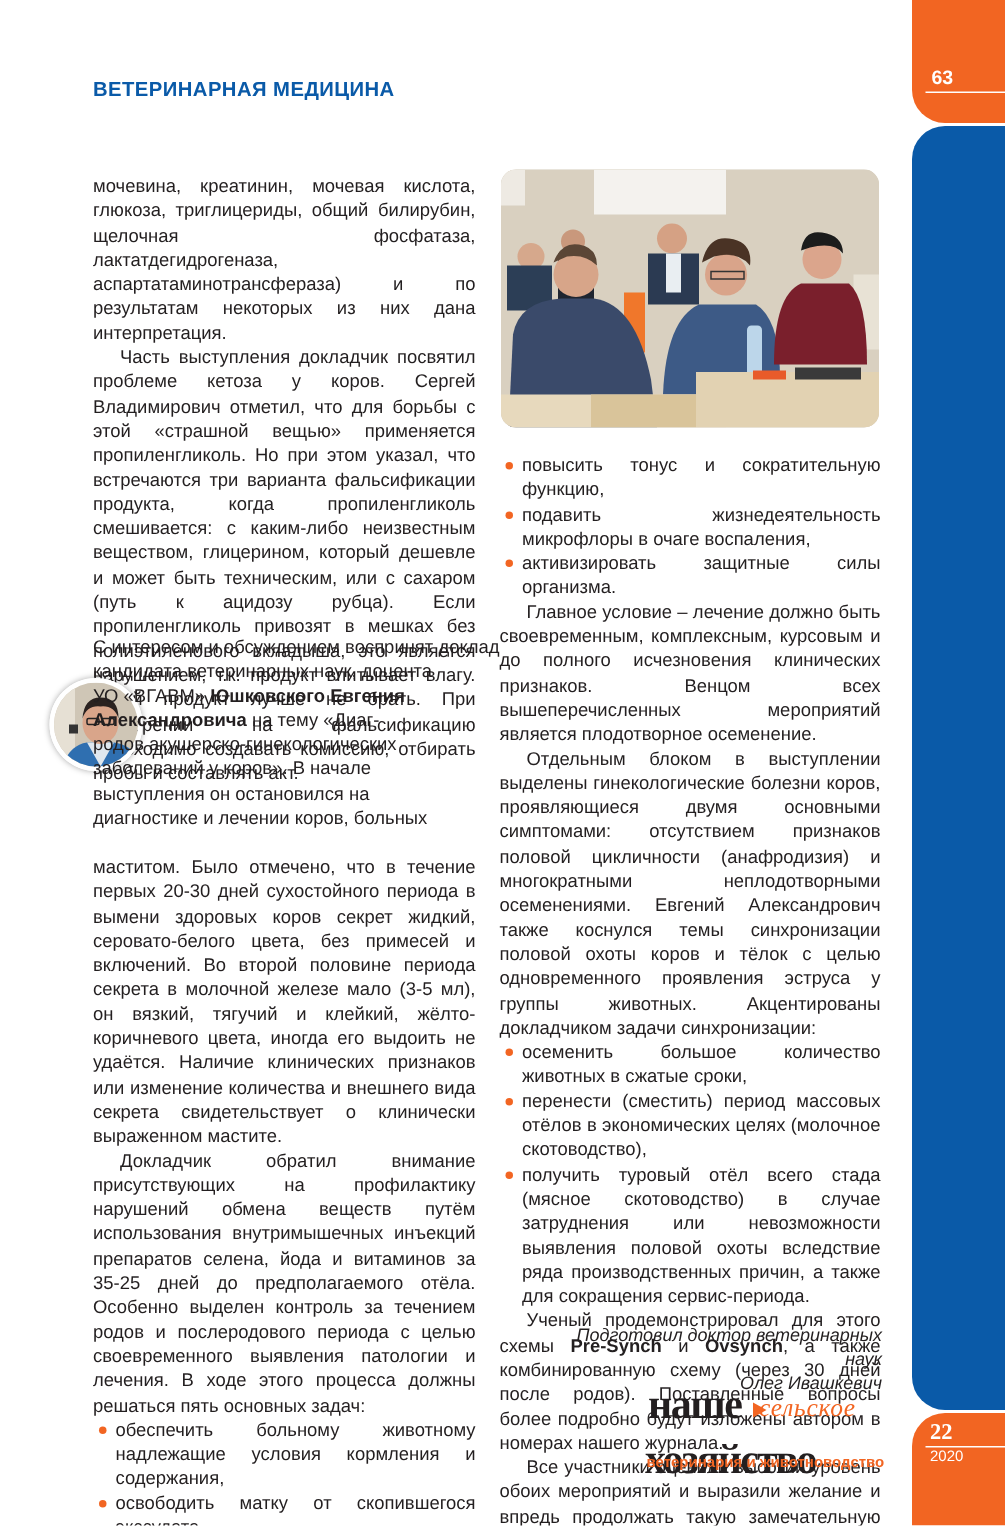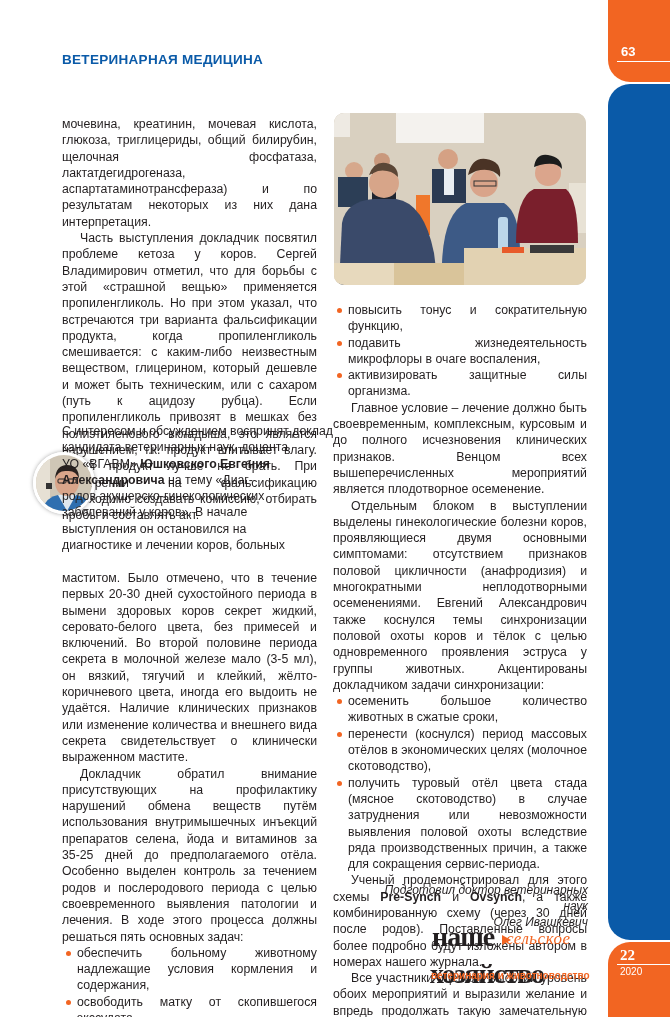--- a/index.html
+++ b/index.html
@@ -188,22 +188,22 @@
   </svg>
 </div>
 
 <div class="col col-right">
   <div class="bul"><span class="dot"></span><span>повысить тонус и сократительную функцию,</span></div>
   <div class="bul"><span class="dot"></span><span>подавить жизнедеятельность микрофлоры в очаге воспаления,</span></div>
   <div class="bul"><span class="dot"></span><span>активизировать защитные силы организма.</span></div>
   <p>Главное условие – лечение должно быть своевременным, комплексным, курсовым и до полного исчезновения клинических признаков. Венцом всех вышеперечисленных мероприятий является плодотворное осеменение.</p>
   <p>Отдельным блоком в выступлении выделены гинекологические болезни коров, проявляющиеся двумя основными симптомами: отсутствием признаков половой цикличности (анафродизия) и многократными неплодотворными осеменениями. Евгений Александрович также коснулся темы синхронизации половой охоты коров и тёлок с целью одновременного проявления эструса у группы животных. Акцентированы докладчиком задачи синхронизации:</p>
   <div class="bul"><span class="dot"></span><span>осеменить большое количество животных в сжатые сроки,</span></div>
-  <div class="bul"><span class="dot"></span><span>перенести (коснулся) период массовых отёлов в экономических целях (молочное скотоводство),</span></div>
-  <div class="bul"><span class="dot"></span><span>получить туровый отёл цвета стада (мясное скотоводство) в случае затруднения или невозможности выявления половой охоты вследствие ряда производственных причин, а также для сокращения сервис-периода.</span></div>
+  <div class="bul"><span class="dot"></span><span>перенести (сместить) период массовых отёлов в экономических целях (молочное скотоводство),</span></div>
+  <div class="bul"><span class="dot"></span><span>получить туровый отёл всего стада (мясное скотоводство) в случае затруднения или невозможности выявления половой охоты вследствие ряда производственных причин, а также для сокращения сервис-периода.</span></div>
   <p><span>Ученый продемонстрировал для этого схемы </span><b>Pre-Synch</b><span> и </span><b>Ovsynch</b><span>, а также комбинированную схему (через 30 дней после родов). Поставленные вопросы более подробно будут изложены автором в номерах нашего журнала.</span></p>
   <p><span>Все участники оценили высокий уровень обоих мероприятий и выразили желание и впредь продолжать такую замечательную традицию!</span></p>
 </div>
 
 <div class="signature">
   <div>Подготовил доктор ветеринарных наук</div>
   <div>Олег Ивашкевич</div>
 </div>
 
 <div class="logo">

